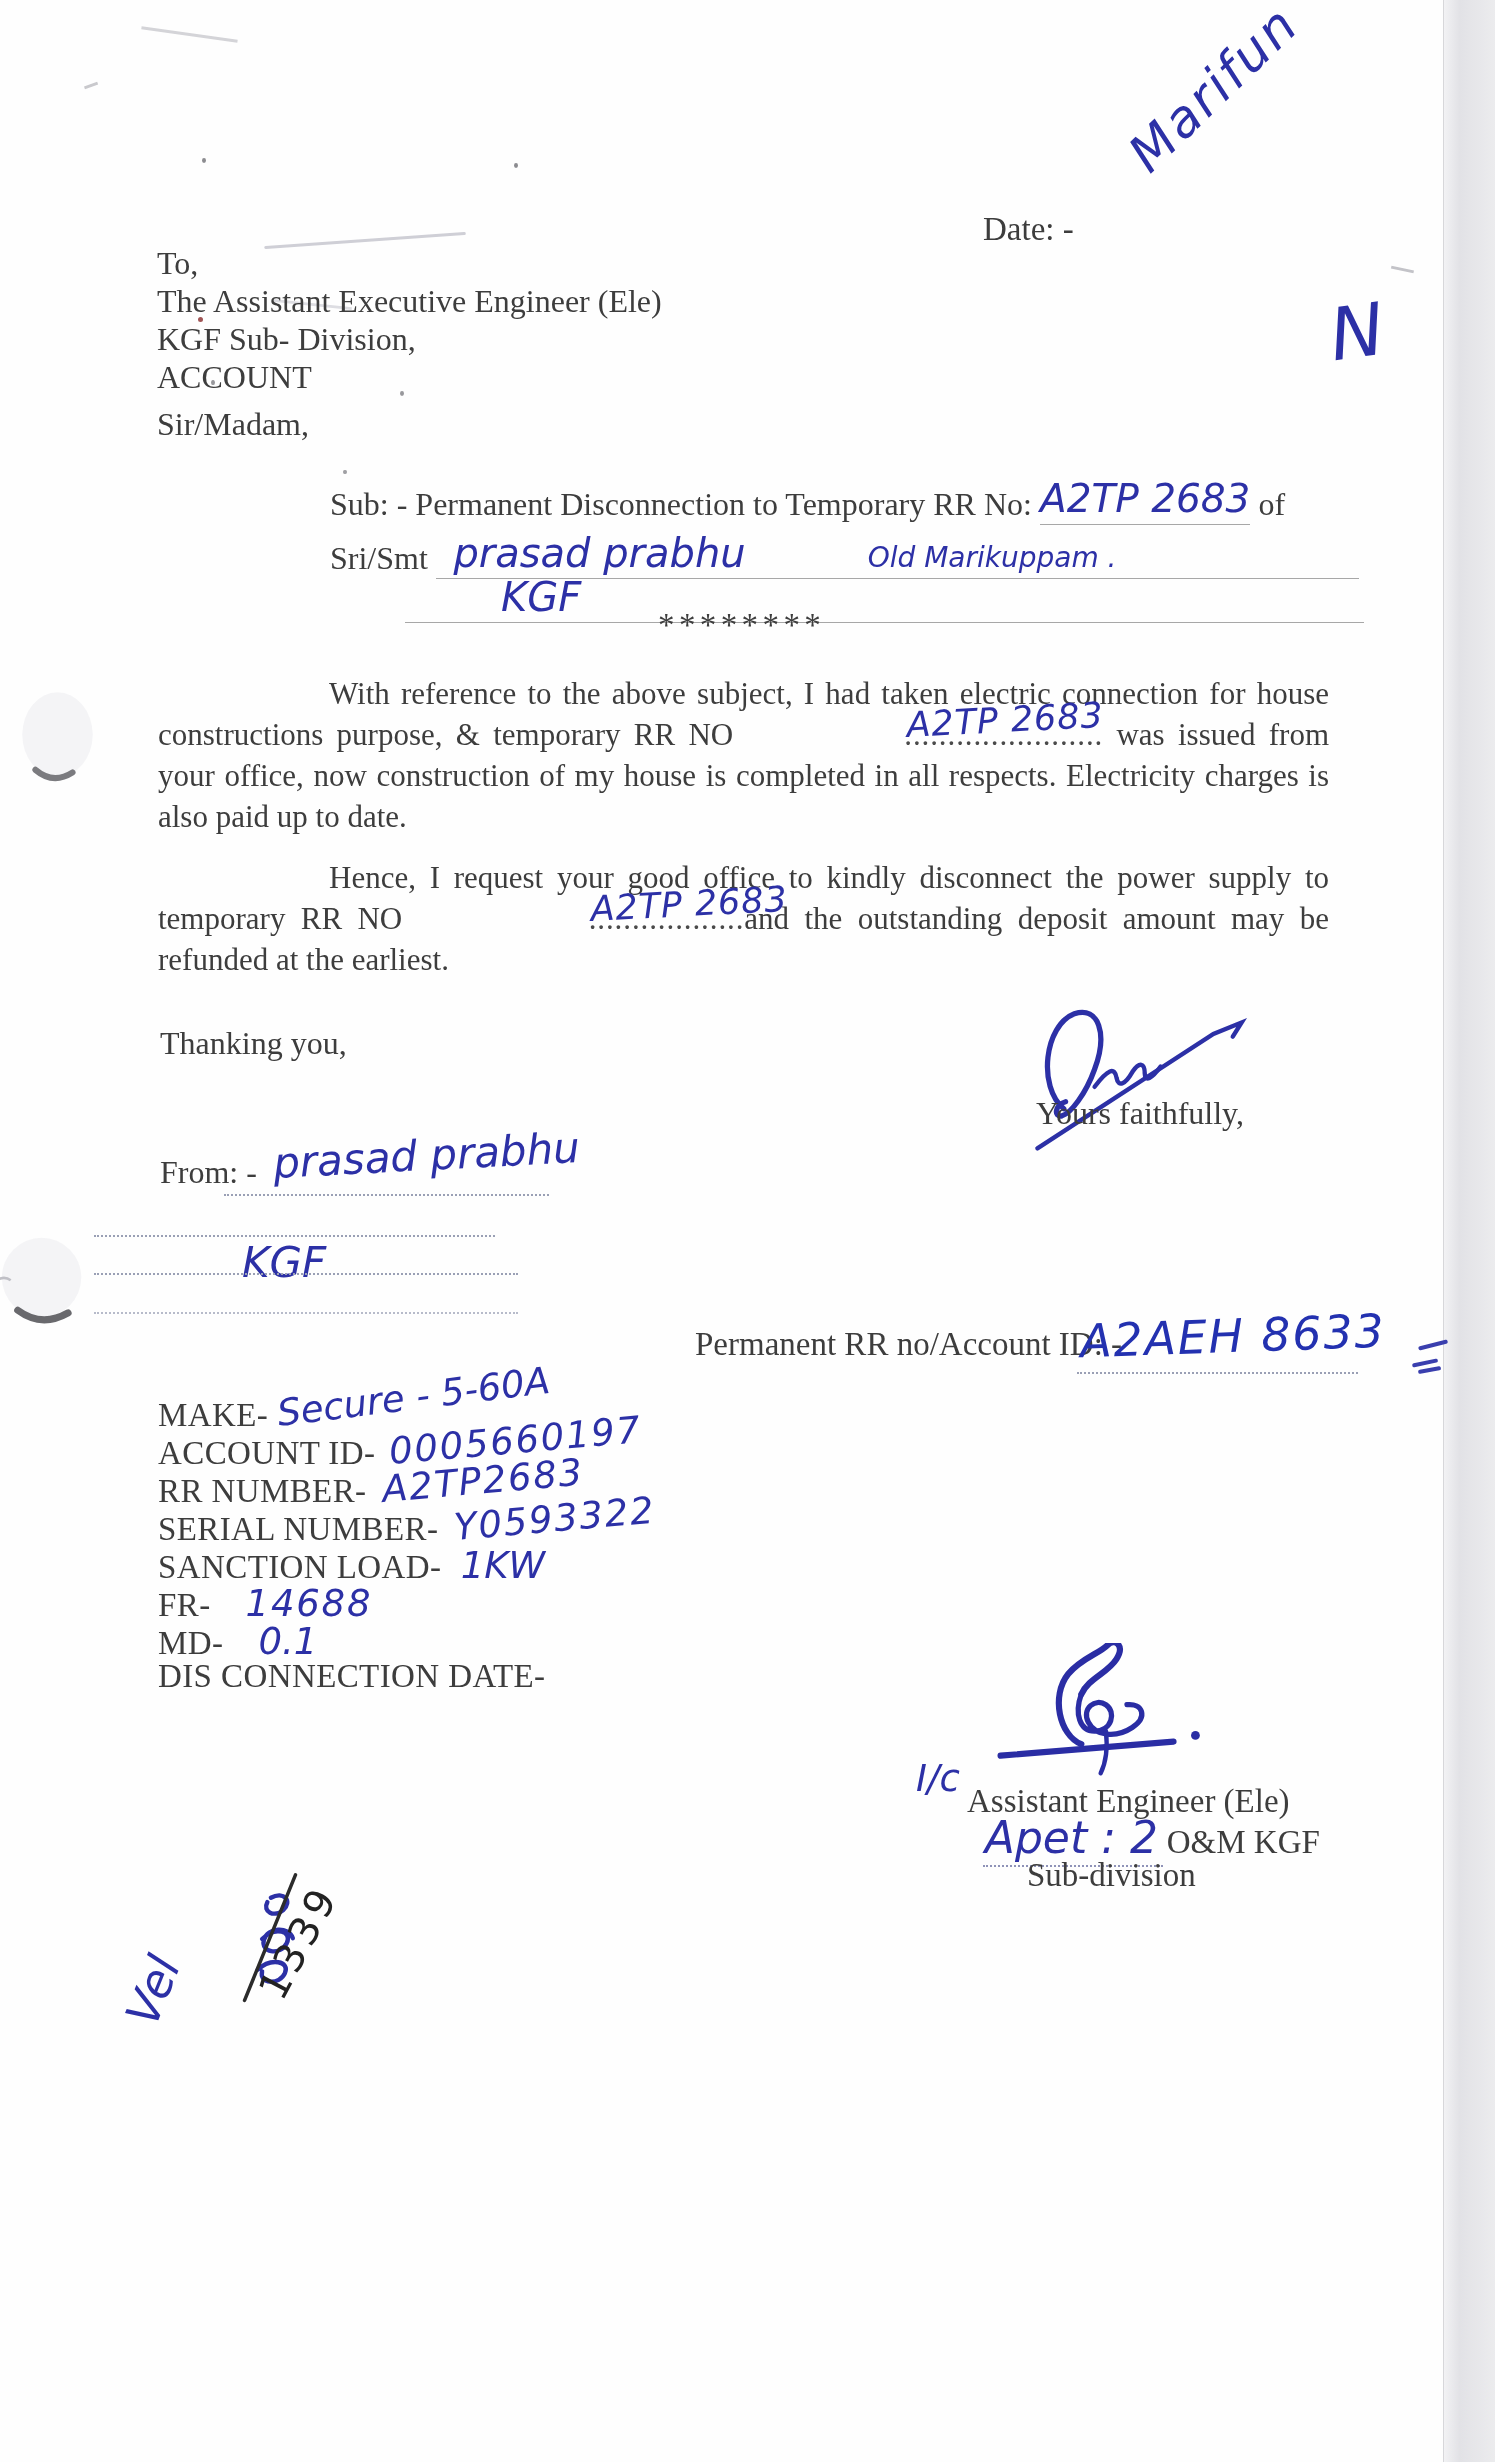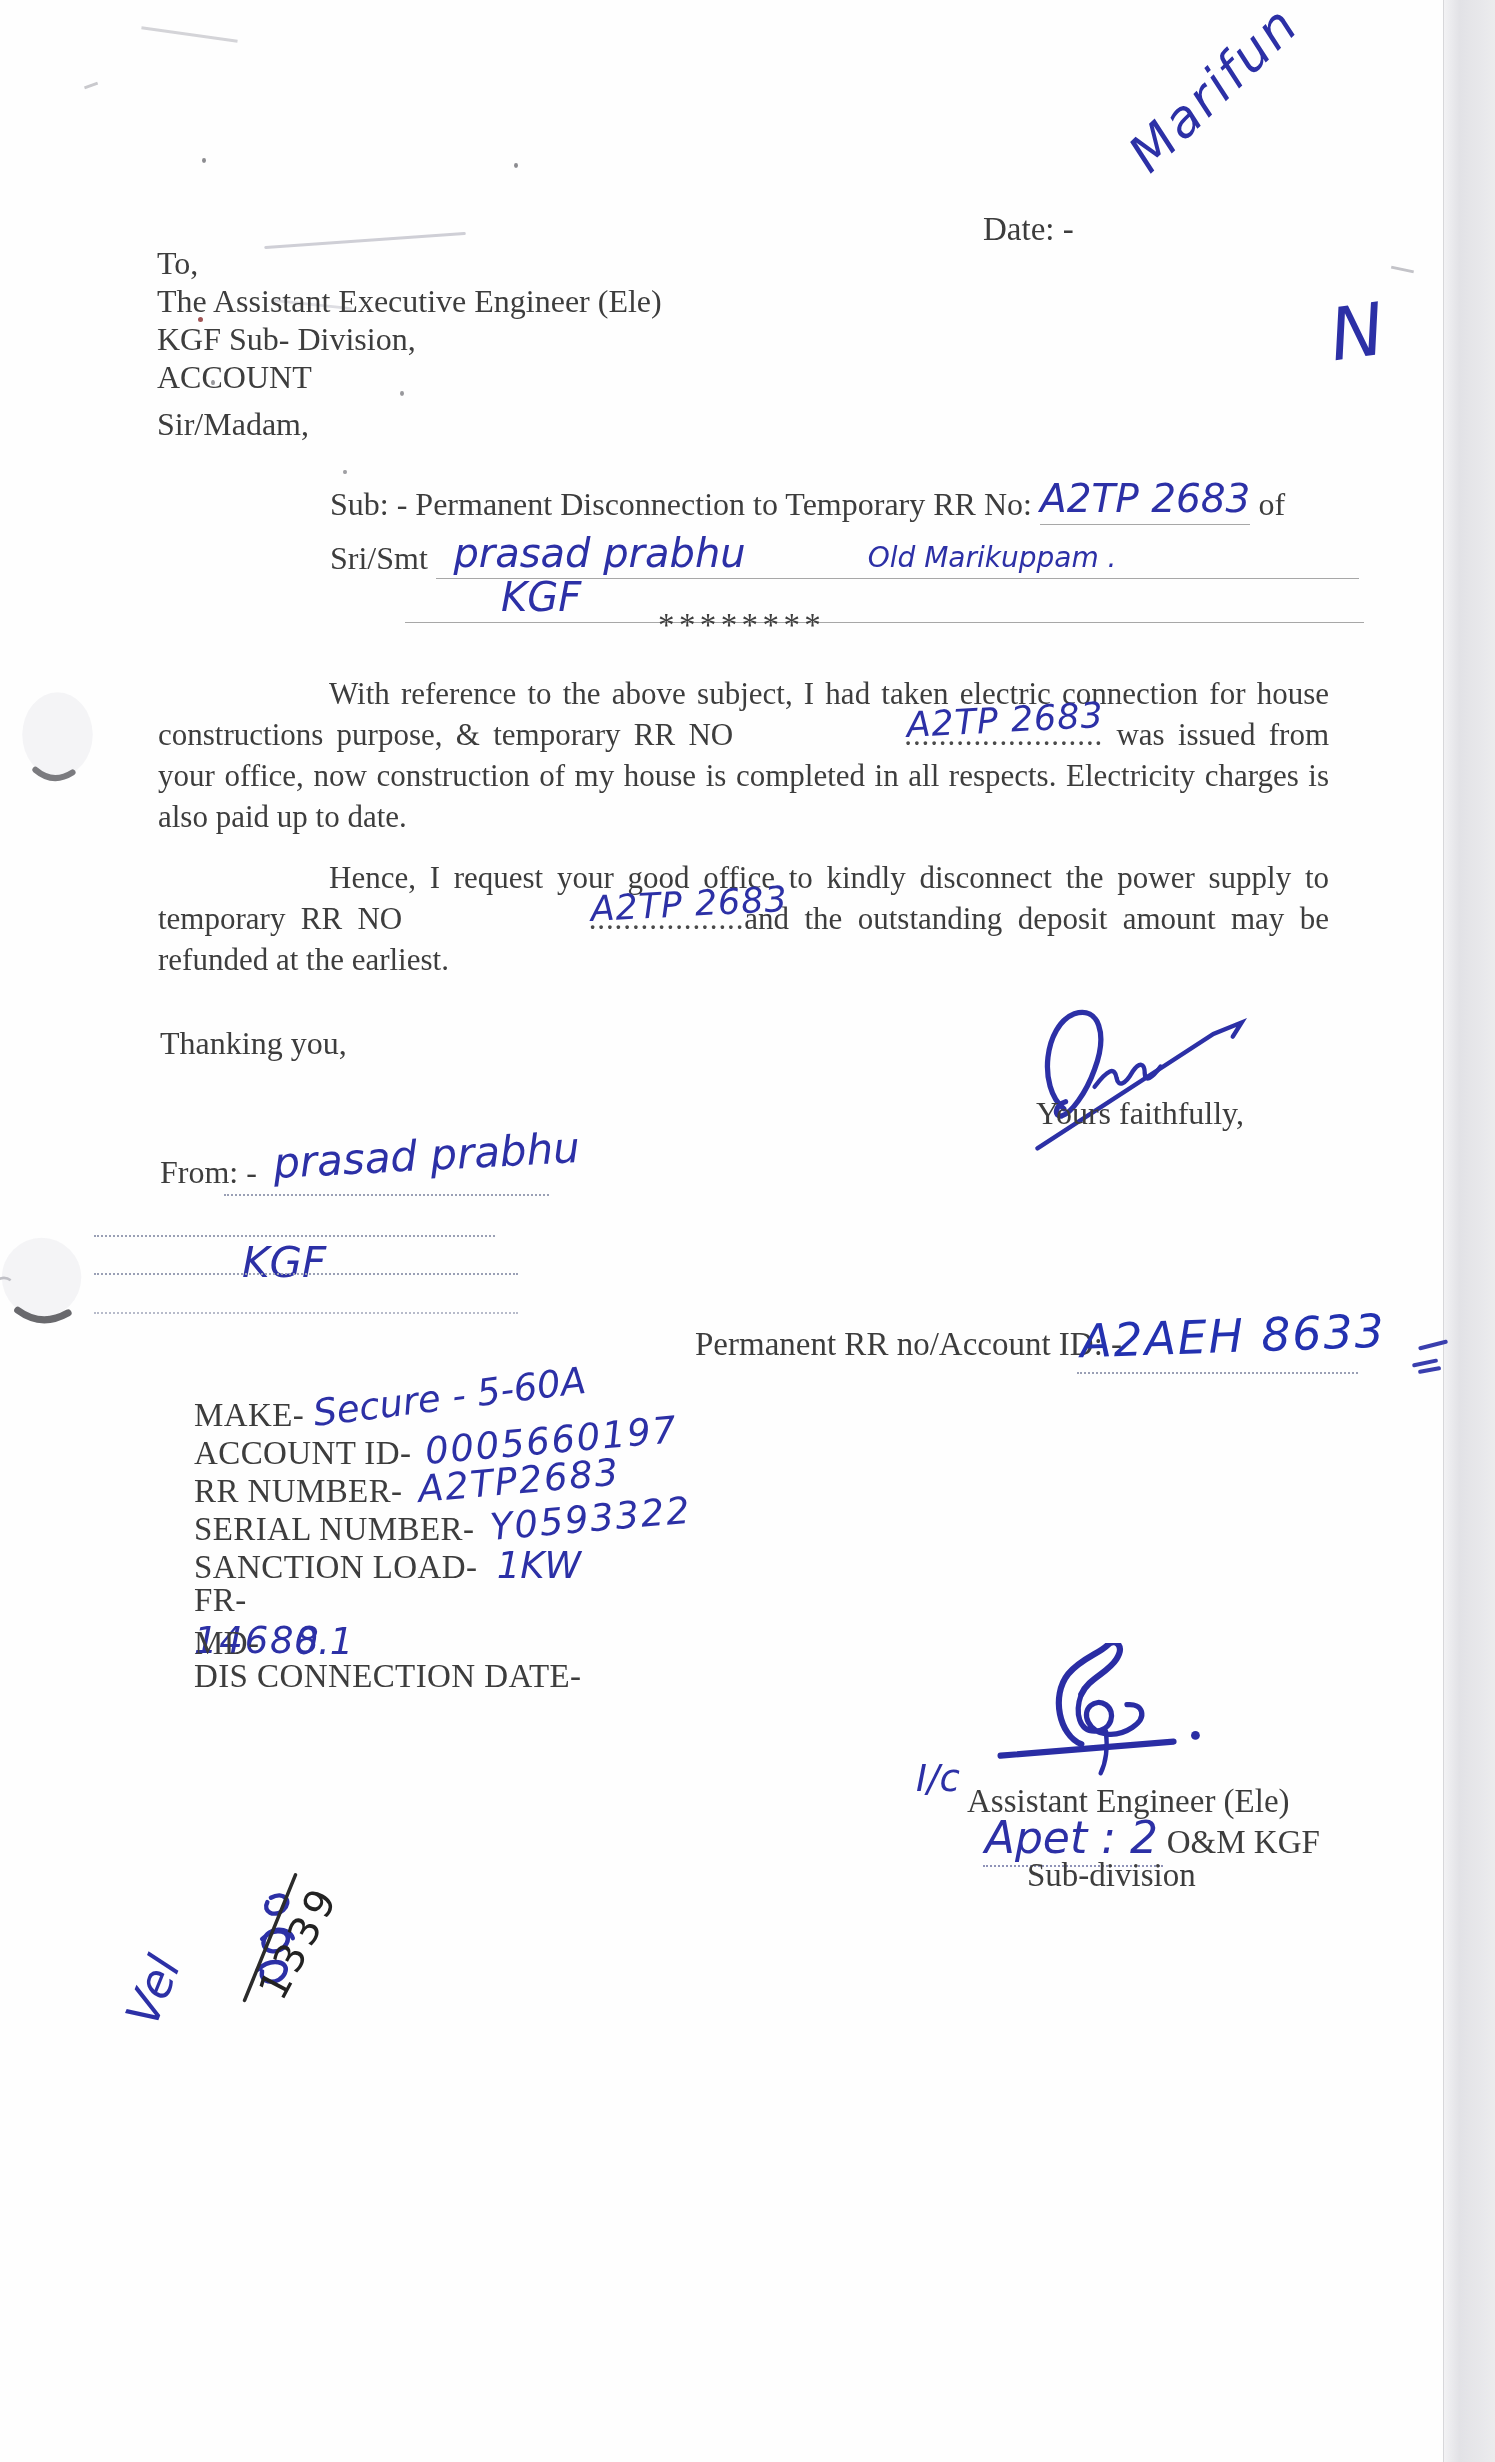--- a/index.html
+++ b/index.html
@@ -10,21 +10,21 @@
   .hw{font-family:"DejaVu Sans", sans-serif;font-style:italic;color:#2c30a6;}
   .hw-dk{color:#2331b0;}
   .recipient-line{font-size:32px;line-height:38px;}
   .para{font-size:31px;line-height:41px;text-align:justify;color:#3d3d3d;}
   .dotwrap{position:relative;display:inline-block;color:#4a4a4a;letter-spacing:0.9px;}
   .dot-over{position:absolute;left:3.5px;bottom:0px;font-size:35px;white-space:nowrap;
             transform:rotate(-3deg);transform-origin:left bottom;}
   .subline{display:inline-block;border-bottom:1.8px solid #a7a7a7;}
   .dotted-line{border-bottom:2.6px dotted #9aa0b5;height:0;}
   .field-row{display:flex;align-items:baseline;font-size:33px;}
-  .field-label{white-space:nowrap;letter-spacing:0.4px;margin-left:36px;}
+  .field-label{white-space:nowrap;letter-spacing:0.4px;}
   .field-value{font-size:37px;white-space:nowrap;}
   .crease{opacity:.9;}
   .edge-strip{background:linear-gradient(90deg,#f2f2f4 0%,#e2e2e6 30%,#ececee 100%);
               border-left:1.8px solid #d7d7da;}
   .faint{color:#c9c9cd;}
 </style>
 </head>
 <body>
 
 <div class="page">
@@ -139,21 +139,21 @@
       <span class="field-value hw" style="margin-left:17.6px;transform:rotate(-5deg);transform-origin:left bottom;letter-spacing:1.8px;">A2TP2683</span>
     </div>
     <div class="field-row" style="height:38px;">
       <span class="field-label print">SERIAL NUMBER-</span>
       <span class="field-value hw" style="margin-left:17.6px;transform:rotate(-5deg);transform-origin:left bottom;letter-spacing:1.8px;">Y0593322</span>
     </div>
     <div class="field-row" style="height:38px;">
       <span class="field-label print">SANCTION LOAD-</span>
       <span class="field-value hw" style="margin-left:19.3px;">1KW</span>
     </div>
-    <div class="field-row" style="height:38px;flex-direction:column;">
+    <div class="field-row" style="height:38px;">
       <span class="field-label print">FR-</span>
       <span class="field-value hw" style="margin-left:35px;letter-spacing:1.8px;">14688</span>
     </div>
     <div class="field-row" style="height:38px;">
       <span class="field-label print">MD-</span>
       <span class="field-value hw" style="margin-left:35px;">0.1</span>
     </div>
     <div class="field-row" style="height:49px;">
       <span class="field-label print">DIS CONNECTION DATE-</span>
     </div>

